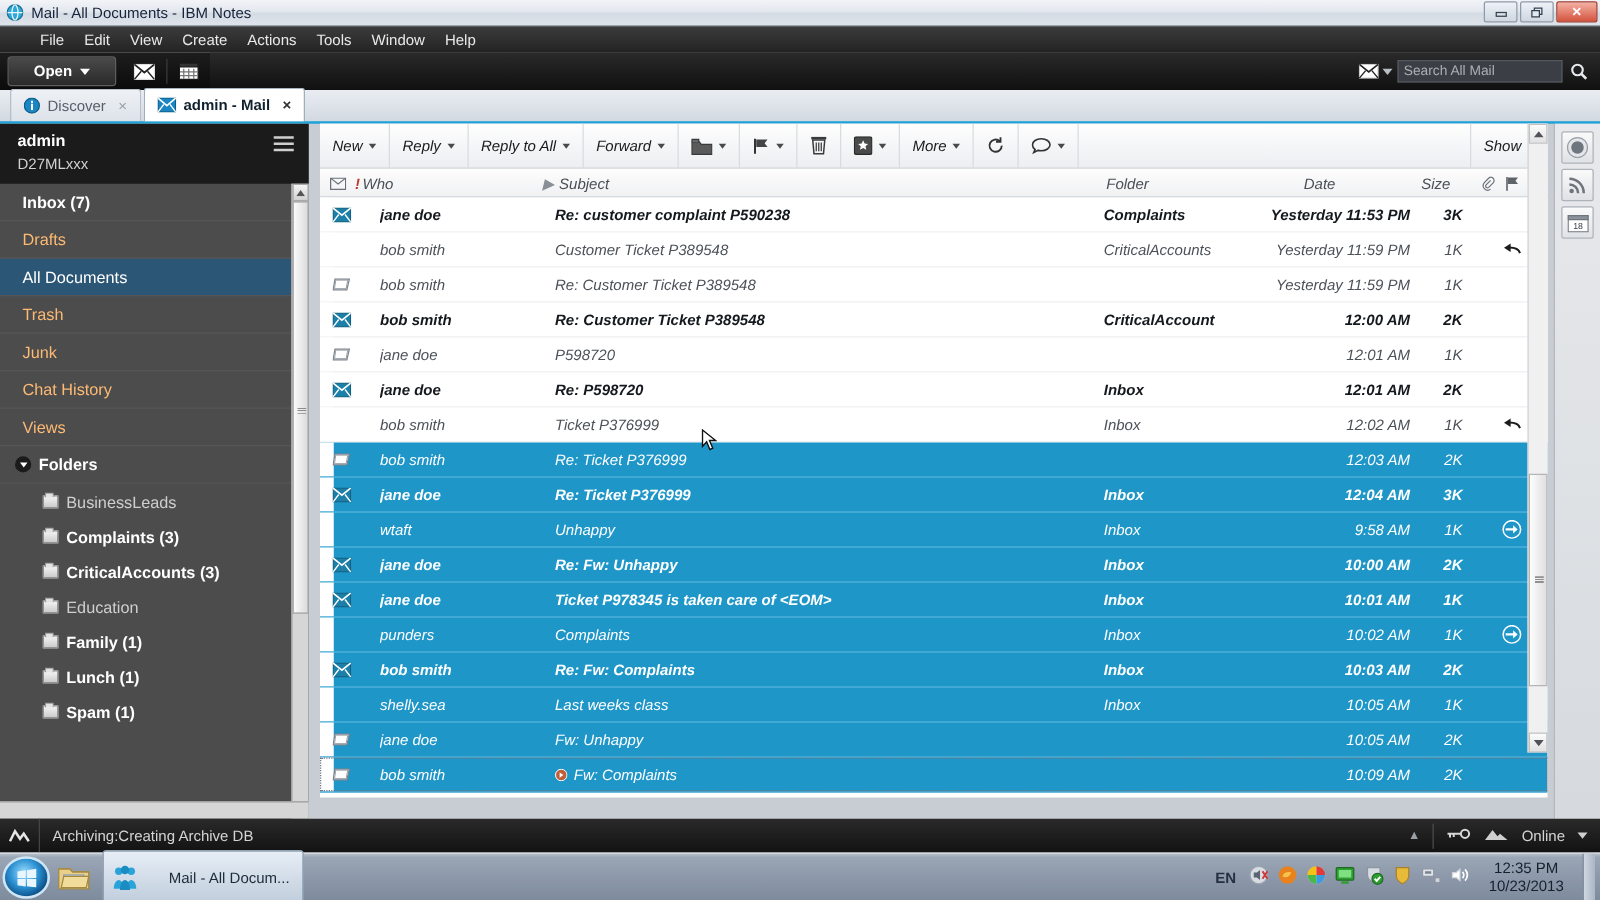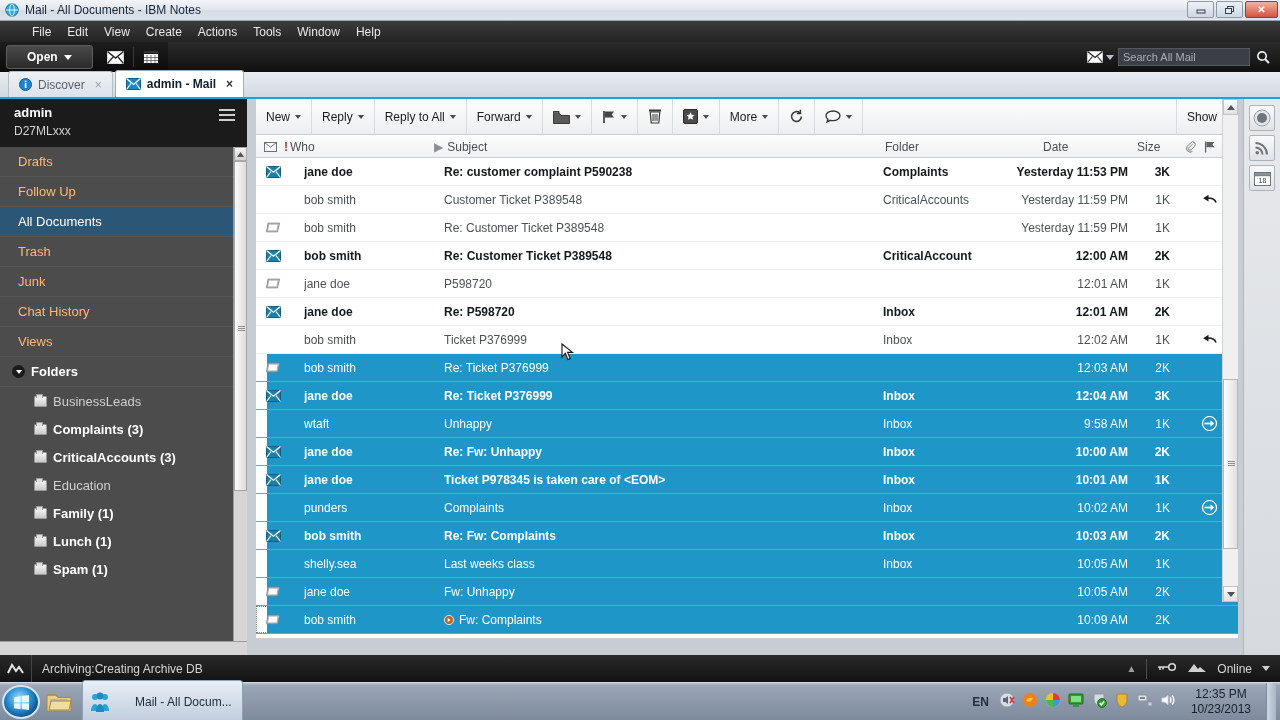--- a/index.html
+++ b/index.html
@@ -136,21 +136,21 @@
   }
   .sb-scroll .thumb:after{content:"";position:absolute;left:3px;top:50%;width:7px;height:5px;
     background:repeating-linear-gradient(to bottom,#8d8d8d 0 1px,transparent 1px 2px);}
   .sb-scroll .arrw.bot{position:absolute;bottom:0;left:0;width:13px;}
   .sb-bottombar{
     position:absolute;left:0;bottom:0;width:247px;height:14px;background:#d6d6d6;border-top:1px solid #9c9c9c;
   }
 
   
   .main{
-    position:absolute;left:256px;top:99px;width:982px;height:476px;background:#fff;
+    position:absolute;left:256px;top:99px;width:982px;height:476px;background:#fff;font-style:italic;
   }
   .mtoolbar{
     height:36px;background:linear-gradient(to bottom,#fefefe,#eceef1);
     border-bottom:1px solid #c6cbd1;display:flex;align-items:center;
   }
   .tb{
     height:36px;display:flex;align-items:center;gap:5px;padding:0 10px;font-size:12px;color:#1b1b1b;
     border-right:1px solid #d8dce1;white-space:nowrap;
   }
   .tb .cd{width:0;height:0;border-left:3.5px solid transparent;border-right:3.5px solid transparent;border-top:4px solid #4a4a4a;}
@@ -366,25 +366,25 @@
     <div class="sb-head">
       <div class="nm">admin</div>
       <div class="srv">D27MLxxx</div>
       <div class="hamb">
           <i></i>
           <i></i>
           <i></i>
         </div>
     </div>
     <div class="sb-list">
+      <div class="sb-item bold">
+          <span>Inbox (7)</span>
+        </div>
       <div class="sb-item">
           <span>Drafts</span>
-        </div>
-      <div class="sb-item">
-          <span>Follow Up</span>
         </div>
       <div class="sb-item sel">
           <span>All Documents</span>
         </div>
       <div class="sb-item">
           <span>Trash</span>
         </div>
       <div class="sb-item">
           <span>Junk</span>
         </div>

